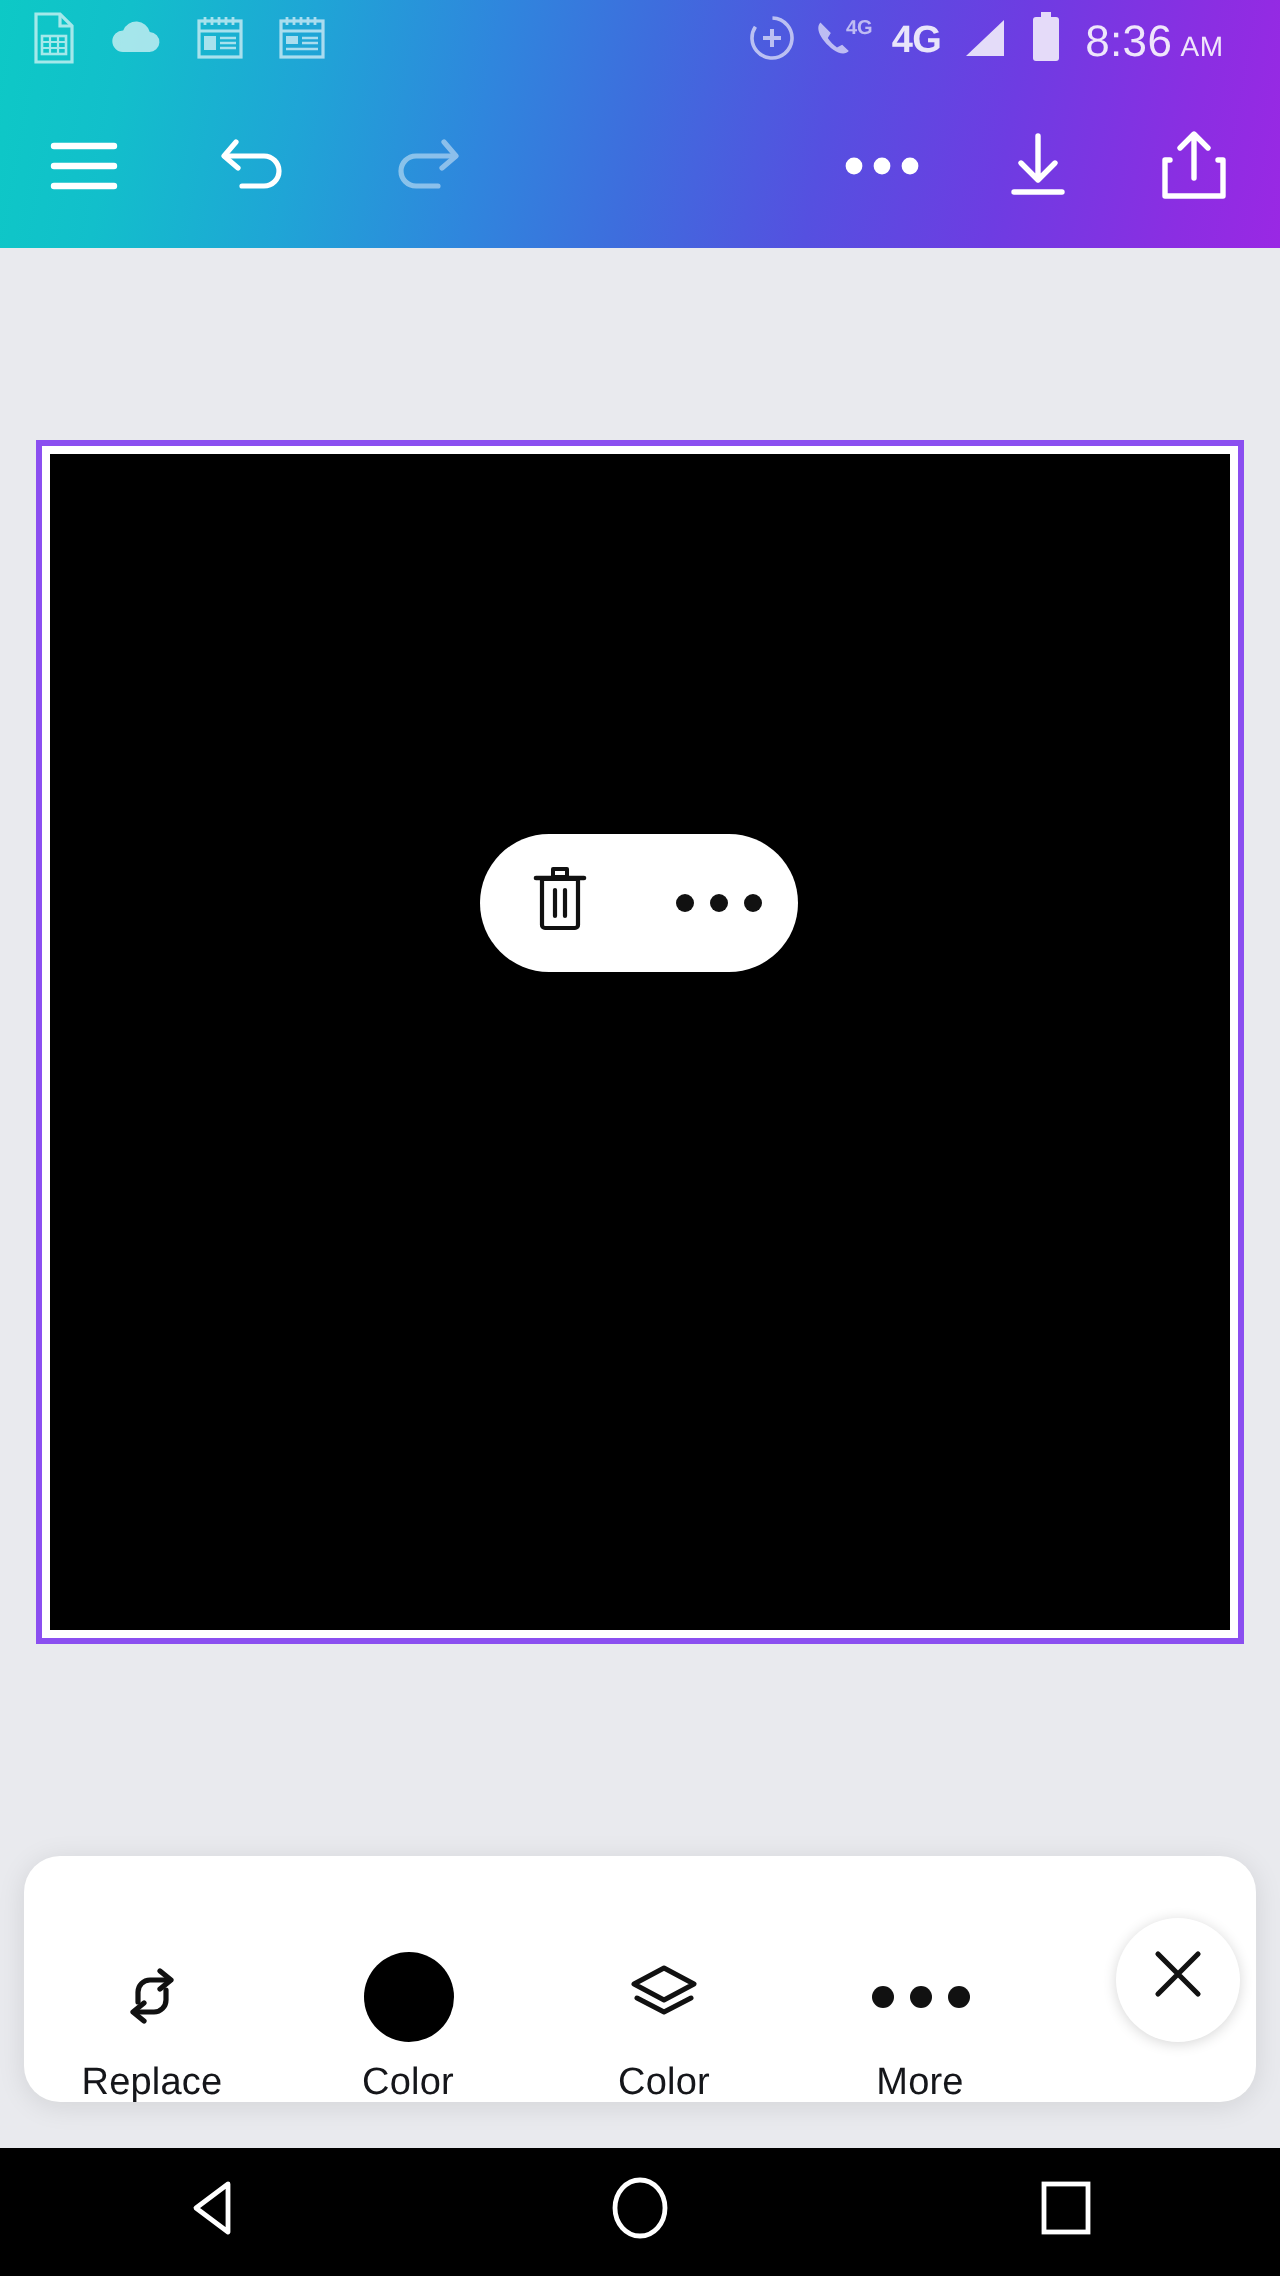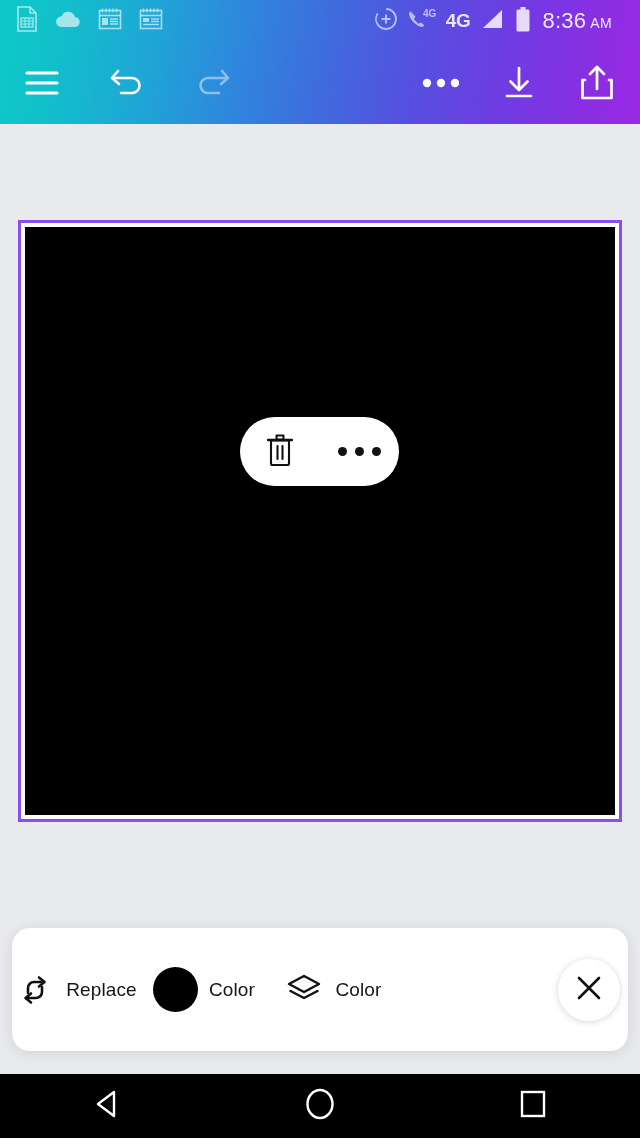--- a/index.html
+++ b/index.html
@@ -174,22 +174,23 @@
     background: #ffffff;
     border-radius: 18px;
     box-shadow: 0 2px 14px rgba(0,0,0,.10);
     display: flex;
     align-items: center;
   }
   .tool {
     width: 128px;
     height: 123px;
     display: flex;
-    align-items: center;
-    justify-content: center;
+    flex-direction: column;
+    align-items: center;
+    justify-content: flex-end;
     gap: 11px;
     cursor: pointer;
   }
   .tool .glyph {
     height: 46px;
     display: flex;
     align-items: center;
     justify-content: center;
   }
   .tool .lbl {
@@ -419,20 +420,30 @@
     <div class="tool">
       <span class="glyph">
         <svg width="42" height="36" viewBox="0 0 42 36" fill="none">
           <path d="M21 4l15 8-15 8-15-8z" stroke="#111" stroke-width="2.5" stroke-linejoin="round"></path>
           <path d="M7.5 19L21 26l13.5-7" stroke="#111" stroke-width="2.5" stroke-linecap="round" stroke-linejoin="round"></path>
         </svg>
       </span>
       <span class="lbl">Color</span>
     </div>
 
+    <div class="tool">
+      <span class="glyph">
+        <span class="dots3 big">
+            <i></i>
+            <i></i>
+            <i></i>
+          </span>
+      </span>
+      <span class="lbl">More</span>
+    </div>
 
     <div class="close-btn">
       <span>
         <svg width="28" height="28" viewBox="0 0 28 28" fill="none">
           <path d="M4 4l20 20M24 4L4 24" stroke="#111" stroke-width="2.6" stroke-linecap="round"></path>
         </svg>
       </span>
     </div>
   </div>
 

